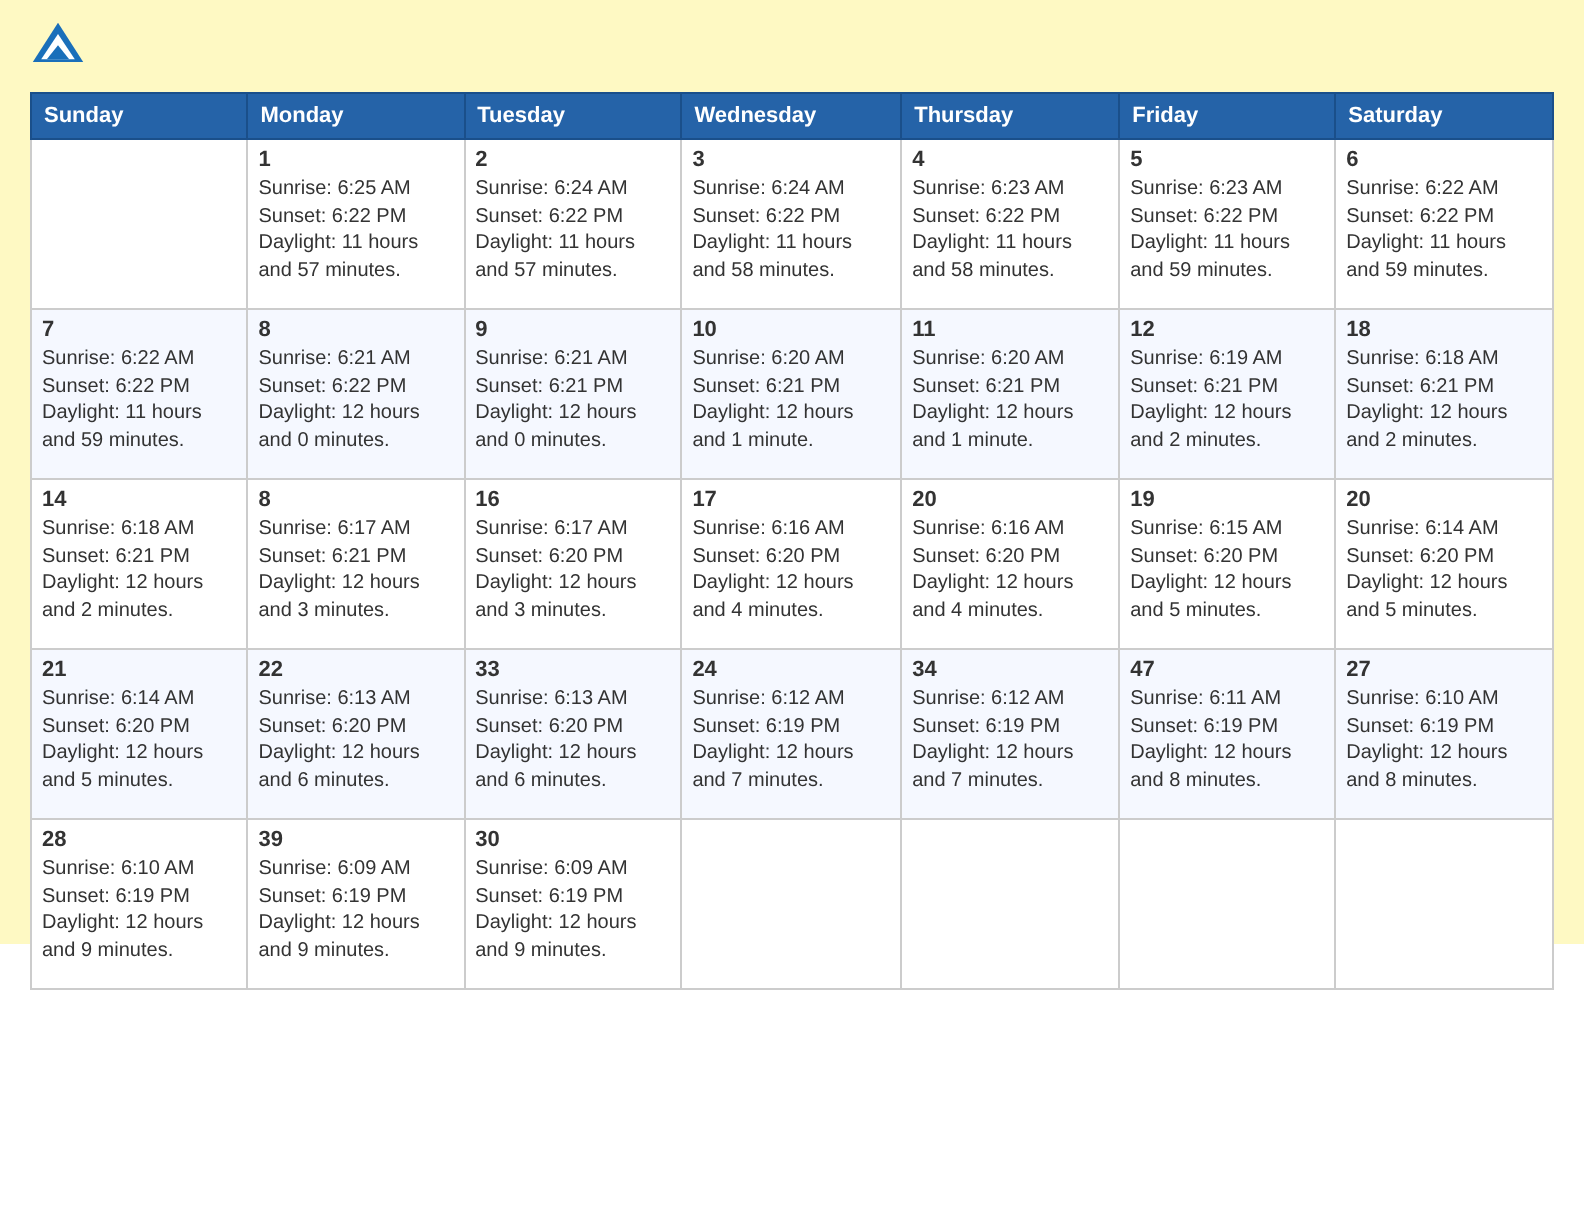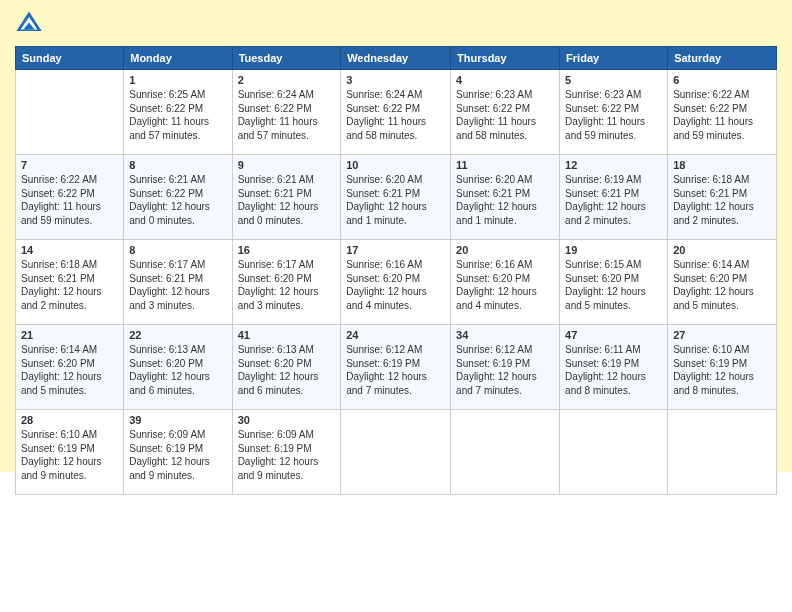--- a/index.html
+++ b/index.html
@@ -282,21 +282,21 @@
 and 5 minutes.</div>
           </td>
           <td>
             <span class="day-num">22</span>
             <div class="day-info">Sunrise: 6:13 AM
 Sunset: 6:20 PM
 Daylight: 12 hours
 and 6 minutes.</div>
           </td>
           <td>
-            <span class="day-num">41</span>
+            <span class="day-num">33</span>
             <div class="day-info">Sunrise: 6:13 AM
 Sunset: 6:20 PM
 Daylight: 12 hours
 and 6 minutes.</div>
           </td>
           <td>
             <span class="day-num">24</span>
             <div class="day-info">Sunrise: 6:12 AM
 Sunset: 6:19 PM
 Daylight: 12 hours

